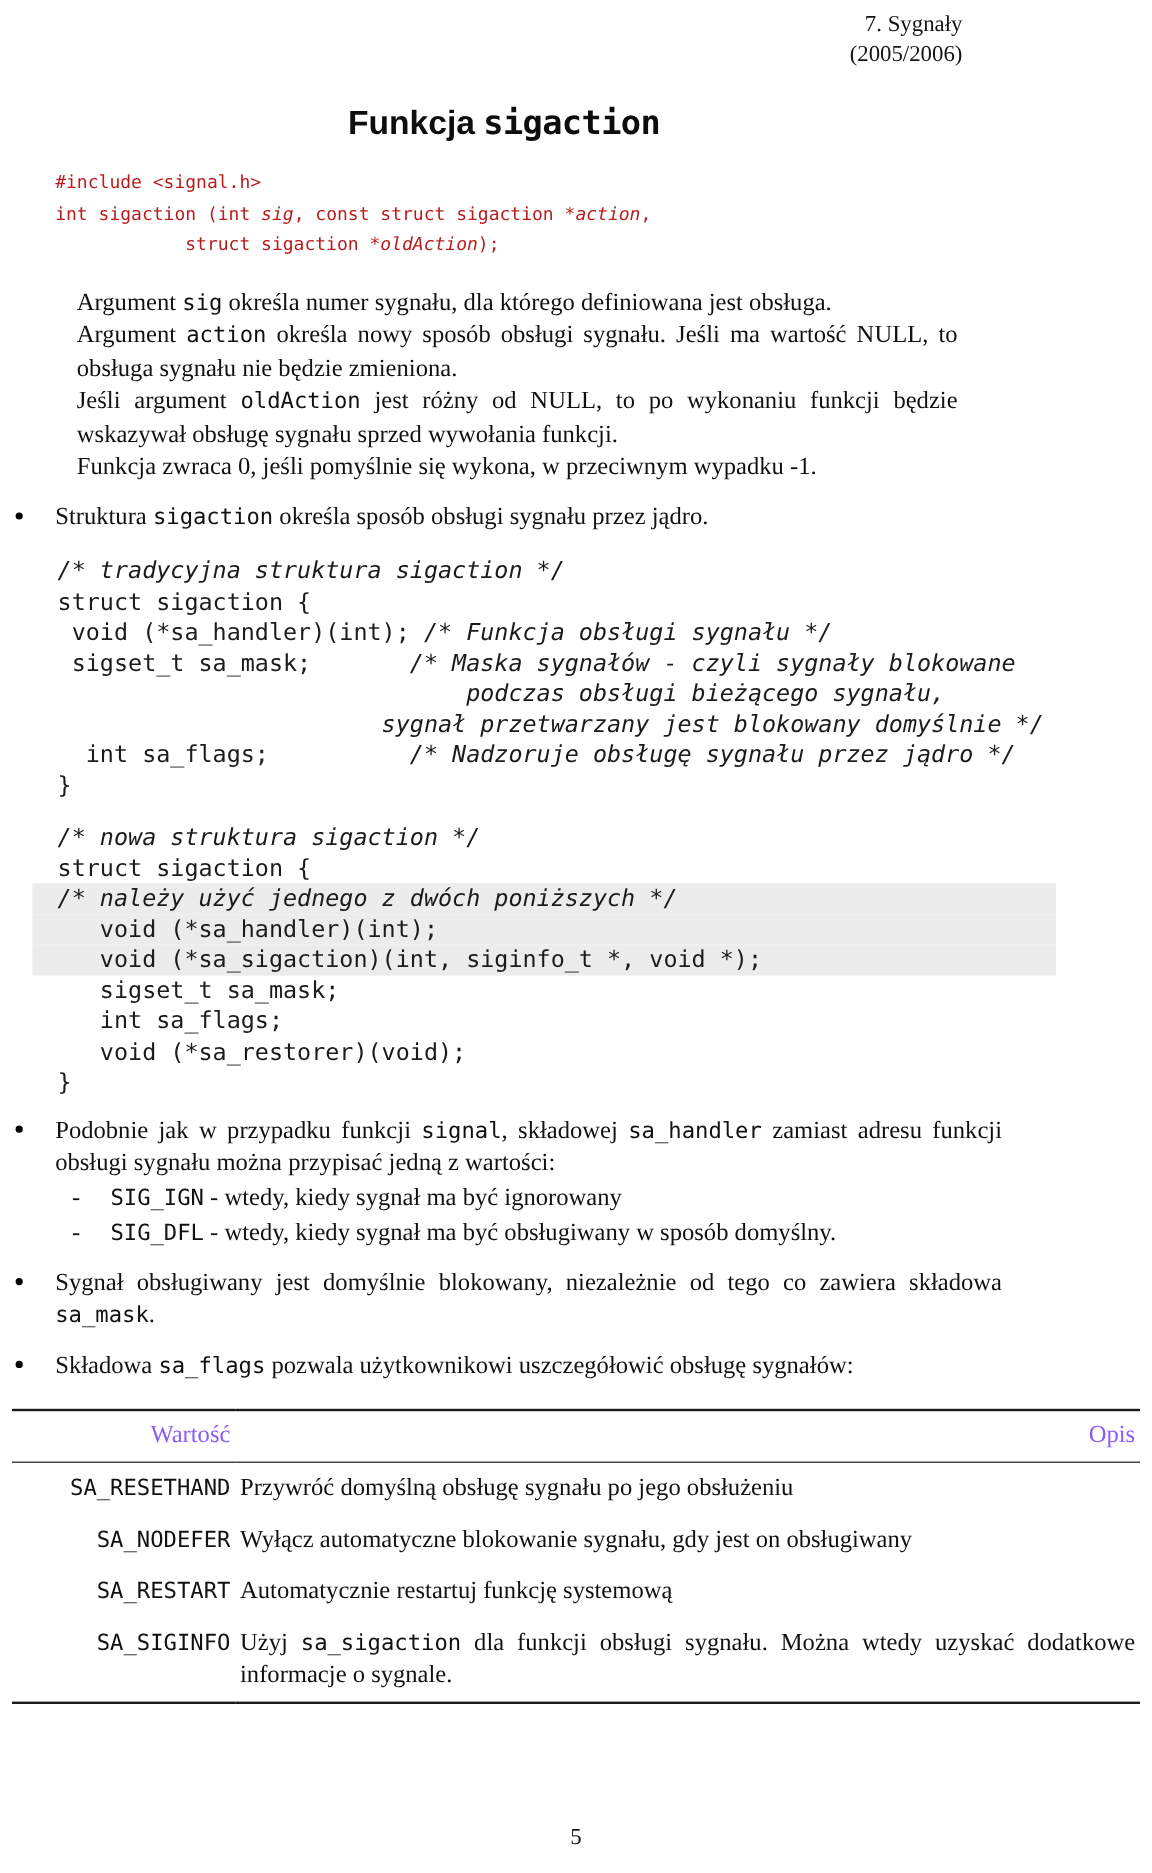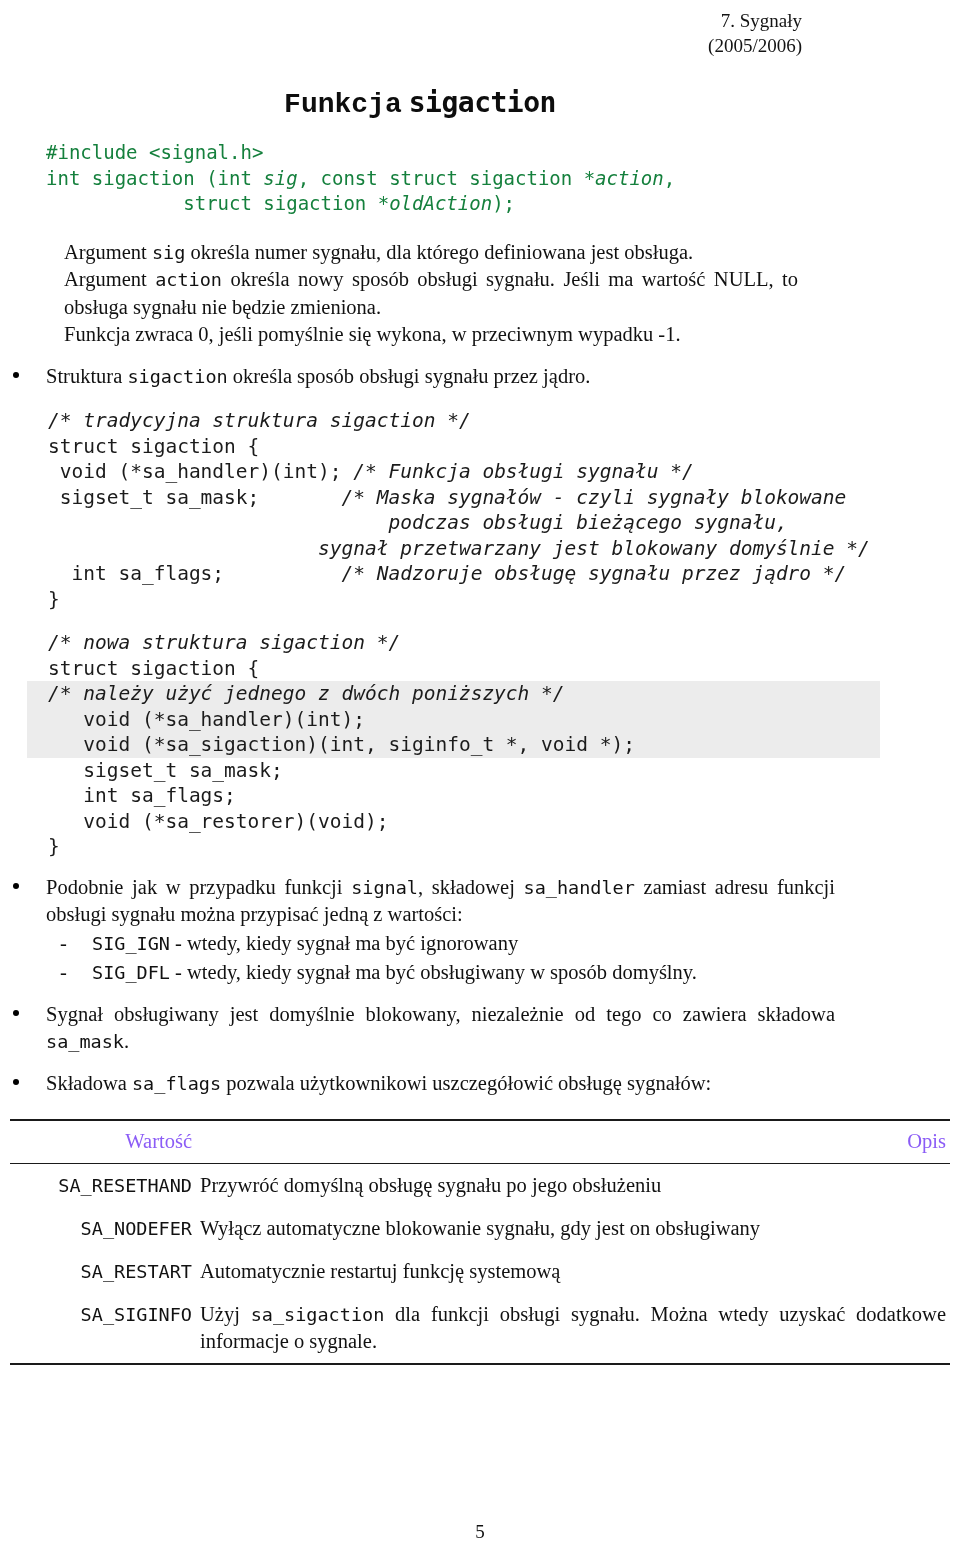--- a/index.html
+++ b/index.html
@@ -39,42 +39,42 @@
   .slide-title {
     margin: 0;
     padding-top: 86px;
     text-align: center;
     font-size: 28px;
     font-weight: bold;
     letter-spacing: 0px;
     color: #0d0d0d;
   }
   .slide-title .t-word {
-    font-family: Liberation Mono, monospace;
+    font-family: Liberation Sans, sans-serif;
     font-weight: bold;
   }
   .slide-title .t-mono {
     font-family: "DejaVu Sans Mono", "Liberation Mono", monospace;
     font-weight: bold;
     letter-spacing: -0.5px;
   }
 
   
   .content {
     position: relative;
     margin-top: 20px;
     padding-left: 0;
   }
 
   
   .proto {
     font-family: "DejaVu Sans Mono", "Liberation Mono", monospace;
-    font-size: 19px;
+    font-size: 15px;
     line-height: 25.5px;
-    color: #15803d;
+    color: #b91c1c;
     white-space: pre;
     margin-left: 46px;
   }
   .proto i, .code i {
     font-style: italic;
   }
 
   
   .para {
     margin: 0;
@@ -222,20 +222,21 @@
   <div class="content">
 
     <div class="proto"><span>#include &lt;signal.h&gt;</span>
 <span>int sigaction (int </span><i>sig</i><span>, const struct sigaction *</span><i>action</i><span>,</span>
 <span>            struct sigaction *</span><i>oldAction</i><span>);</span></div>
 
     <p class="para first"><span>Argument </span><span class="mono">sig</span><span> określa numer sygnału, dla  którego definiowana jest obsługa.</span></p>
 
     <p class="para"><span>Argument </span><span class="mono">action</span><span> określa nowy sposób obsługi sygnału. Jeśli ma wartość NULL, to obsługa sygnału nie będzie zmieniona.</span></p>
 
+    <p class="para"><span>Jeśli argument </span><span class="mono">oldAction</span><span> jest różny od NULL, to po wykonaniu funkcji będzie wskazywał obsługę sygnału sprzed wywołania funkcji.</span></p>
 
     <p class="para">Funkcja zwraca 0, jeśli pomyślnie się wykona, w przeciwnym wypadku -1.</p>
 
     <div class="bullet-row">
       <span class="bullet-dot"></span>
       <p><span>Struktura </span><span class="mono">sigaction</span><span> określa sposób obsługi sygnału przez jądro.</span></p>
     </div>
 
     <pre class="code code-block"><span class="code-line"><span class="cmt">/* tradycyjna struktura sigaction */</span></span><span class="code-line">struct sigaction {</span><span class="code-line"><span> void (*sa_handler)(int); </span><span class="cmt">/* Funkcja obsługi sygnału */</span></span><span class="code-line"><span> sigset_t sa_mask;       </span><span class="cmt">/* Maska sygnałów - czyli sygnały blokowane</span></span><span class="code-line"><span class="cmt">                             podczas obsługi bieżącego sygnału,</span></span><span class="code-line"><span class="cmt">                       sygnał przetwarzany jest blokowany domyślnie */</span></span><span class="code-line"><span>  int sa_flags;          </span><span class="cmt">/* Nadzoruje obsługę sygnału przez jądro */</span></span><span class="code-line">}</span></pre>
 

